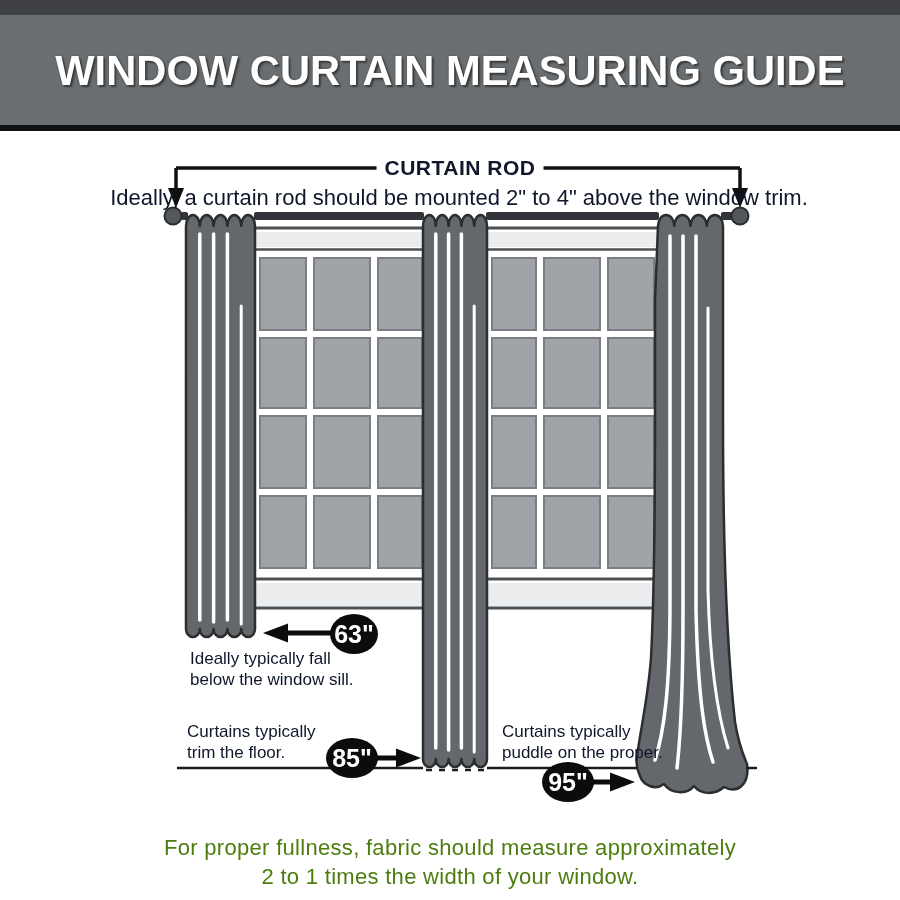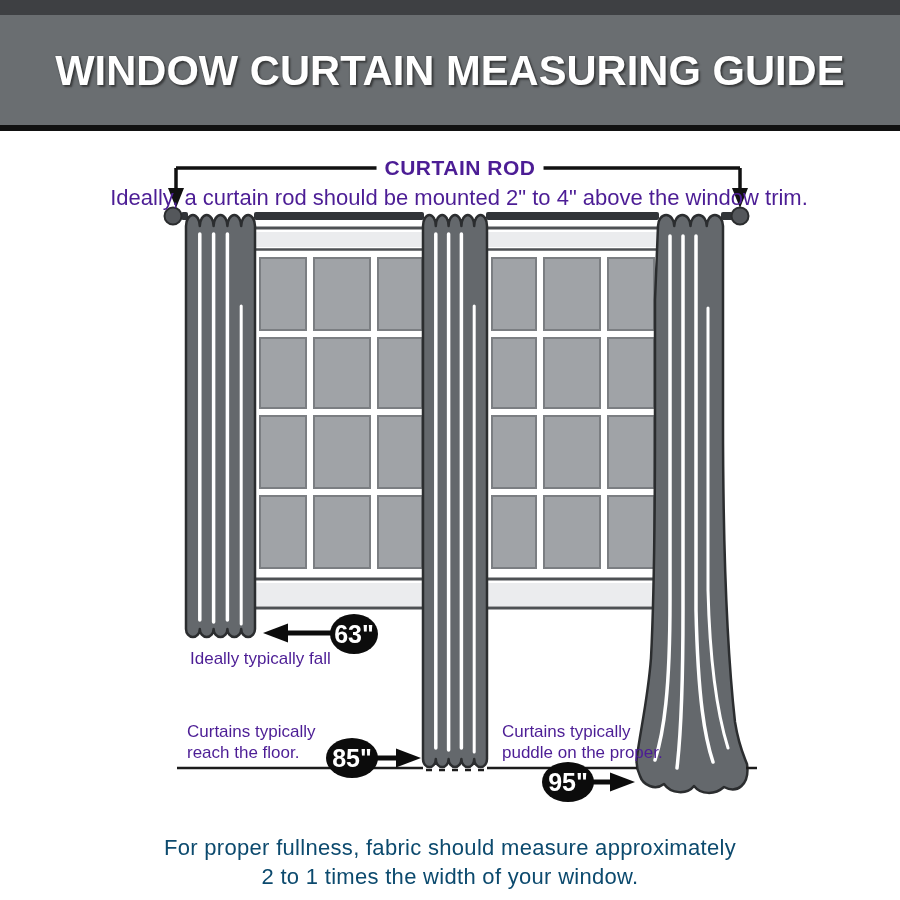--- a/index.html
+++ b/index.html
@@ -11,33 +11,33 @@
   .banner{position:absolute;left:0;top:15px;width:900px;height:110px;background:var(--banner,#6a6e71);
           display:flex;align-items:center;justify-content:center;}
   .banner-divider{position:absolute;left:0;top:125px;width:900px;height:6px;background:var(--divider,#111);}
   .title{color:#fff;font-size:43px;font-weight:bold;letter-spacing:0px;white-space:nowrap;
          transform:scaleX(.97);text-shadow:2px 2px 2px rgba(20,20,20,.55), 0 0 2px rgba(20,20,20,.35);}
 
   
   #diagram{position:absolute;left:0;top:0;width:900px;height:900px;z-index:1;}
 
   
-  .overlay{position:absolute;z-index:2;color:#4c1d95;}
+  .overlay{position:absolute;z-index:2;color:#0f172a;}
   .rod-label{left:460px;top:156px;transform:translateX(-50%);font-size:21px;font-weight:600;letter-spacing:.5px;white-space:nowrap;background:#fff;padding:0 8px;}
   .rod-note{left:459px;top:185px;transform:translateX(-50%);font-size:22px;white-space:nowrap;}
   .caption{font-size:17px;line-height:21px;}
   .caption-63{left:190px;top:648px;}
   .caption-85{left:187px;top:721px;}
   .caption-95{left:502px;top:721px;}
   .badge{position:absolute;z-index:2;background:var(--badge,#0c0c0c);color:#fff;font-weight:bold;font-size:25px;
          border-radius:50%;display:flex;align-items:center;justify-content:center;white-space:nowrap;}
   .badge-63{left:330px;top:614px;width:48px;height:40px;}
   .badge-85{left:326px;top:738px;width:52px;height:40px;}
   .badge-95{left:542px;top:762px;width:52px;height:40px;}
-  .footer{left:450px;top:833px;transform:translateX(-50%);font-size:22px;line-height:29px;text-align:center;color:#0c4a6e;letter-spacing:.3px;white-space:nowrap;}
+  .footer{left:450px;top:833px;transform:translateX(-50%);font-size:22px;line-height:29px;text-align:center;color:#4d7c0f;letter-spacing:.3px;white-space:nowrap;}
 </style>
 </head>
 <body>
 
 <div id="page">
 
   <div class="banner-top"></div>
   <div class="banner">
     <div class="title">WINDOW CURTAIN MEASURING GUIDE</div>
   </div>
@@ -163,24 +163,25 @@
       <line x1="570" y1="782" x2="611" y2="782" stroke="#0c0c0c" stroke-width="5"></line>
       <polygon points="635,782 610,772.5 610,791.5" fill="#0c0c0c"></polygon>
     </g>
   </svg>
 
   <div class="overlay rod-label">CURTAIN ROD</div>
   <div class="overlay rod-note">Ideally, a curtain rod should be mounted 2" to 4" above the window trim.</div>
 
   <div class="overlay caption caption-63">
     <div>Ideally typically fall</div>
+    <div>below the window sill.</div>
   </div>
   <div class="overlay caption caption-85">
     <div>Curtains typically</div>
-    <div>reach the floor.</div>
+    <div>trim the floor.</div>
   </div>
   <div class="overlay caption caption-95">
     <div>Curtains typically</div>
     <div>puddle on the proper.</div>
   </div>
 
   <div class="badge badge-63">63"</div>
   <div class="badge badge-85">85"</div>
   <div class="badge badge-95">95"</div>
 

